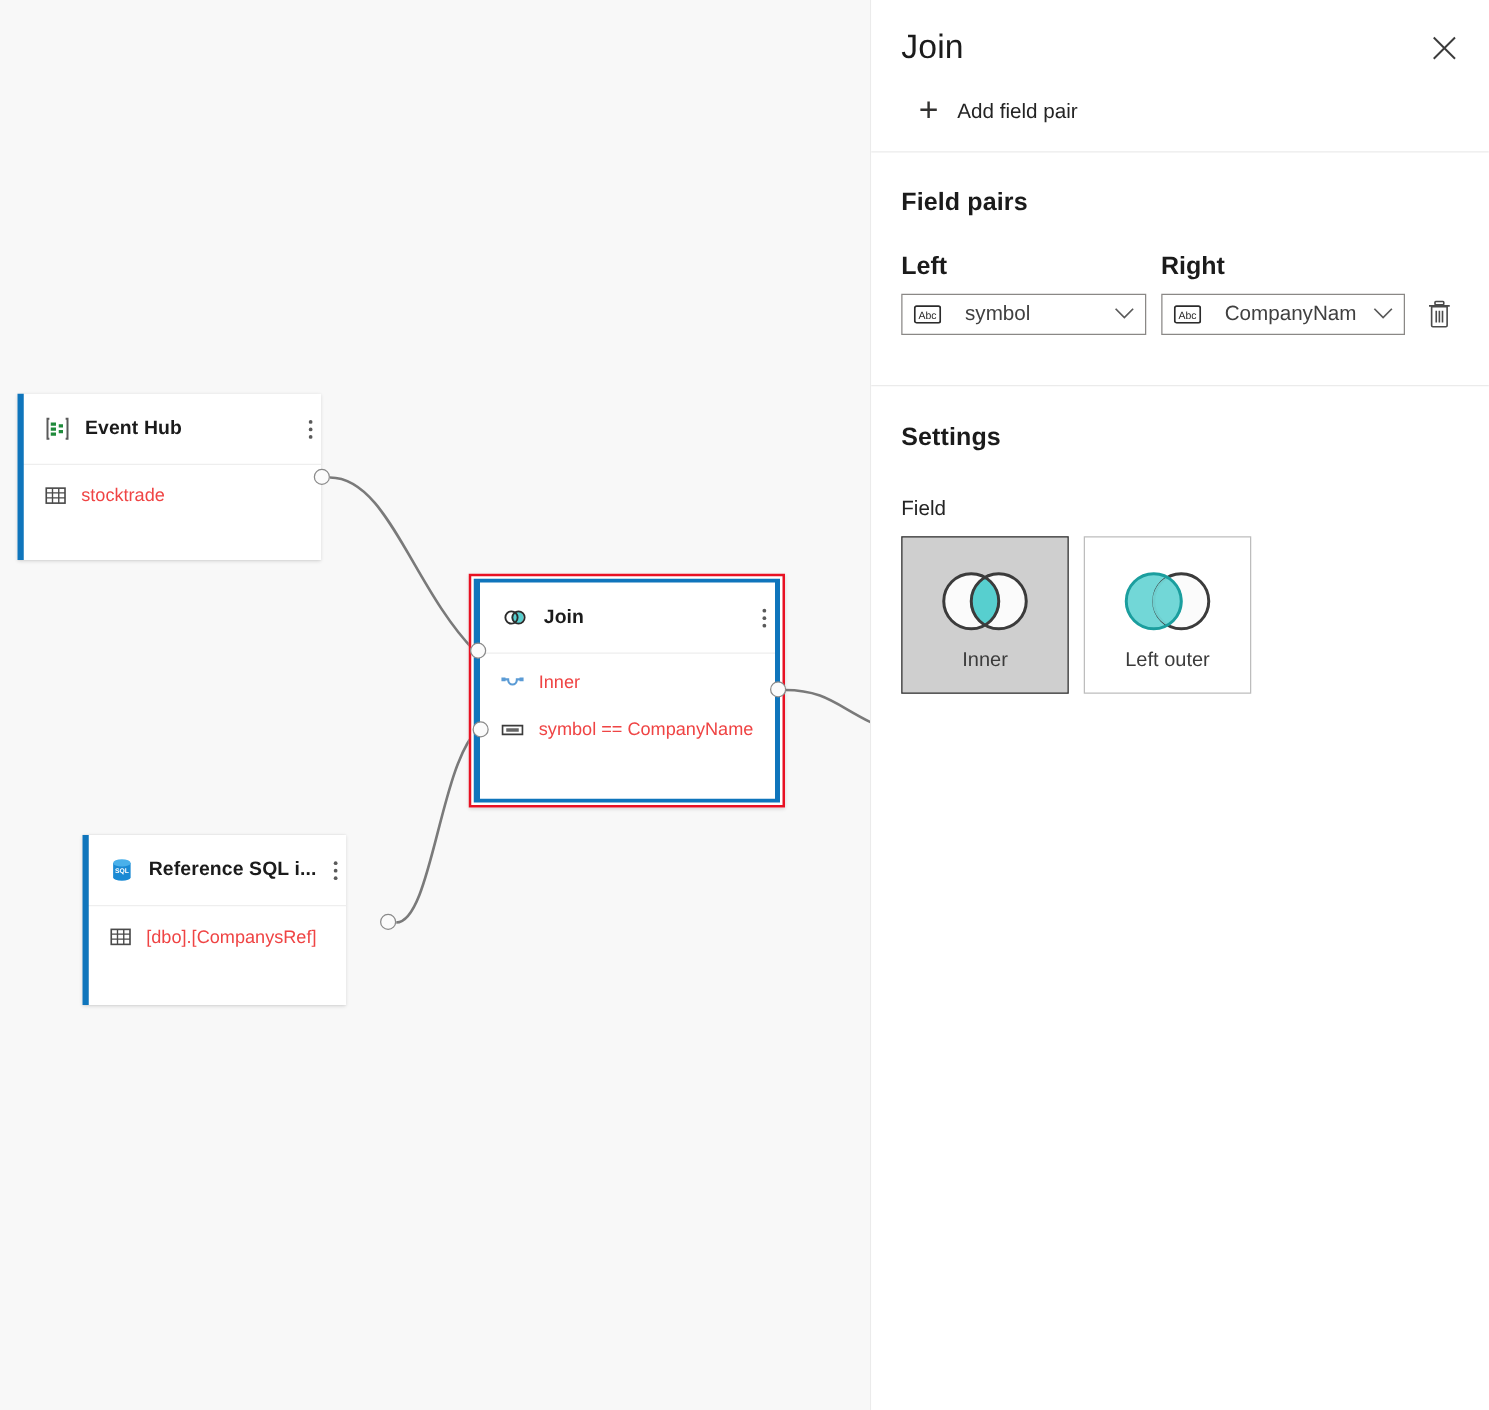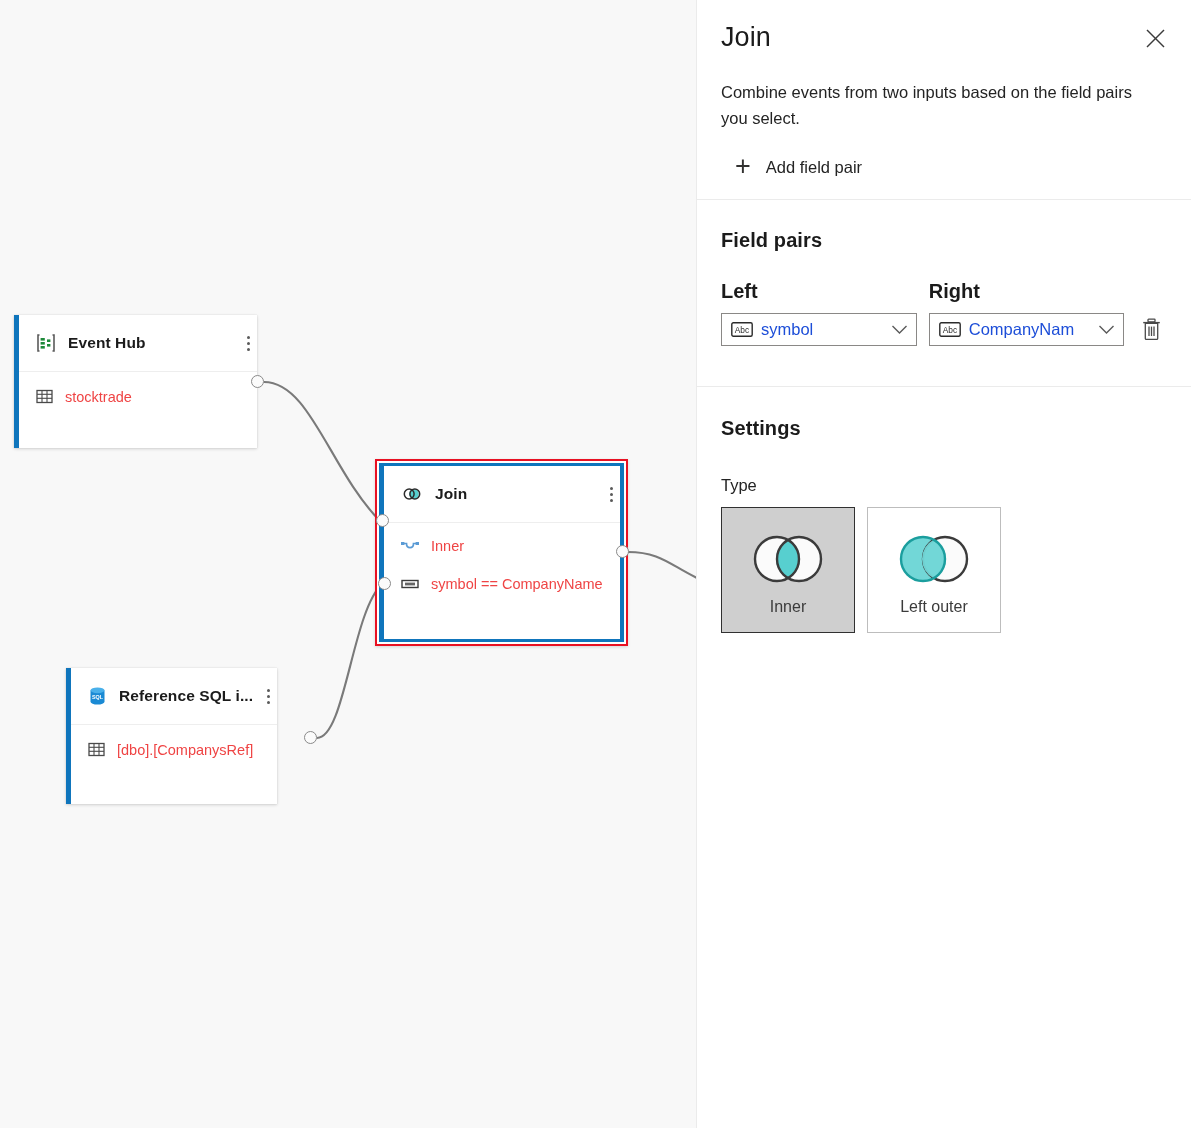--- a/index.html
+++ b/index.html
@@ -237,22 +237,22 @@
     background: #ffffff;
     display: flex;
     align-items: center;
     padding: 0 8px 0 9px;
     box-sizing: border-box;
     cursor: pointer;
     overflow: hidden;
   }
   .dropdown .dd-text {
     font-size: 16.5px;
-    color: #1d4ed8;
-    margin-left: 8px;
+    color: #404040;
+    margin-left: 19px;
     white-space: nowrap;
     overflow: hidden;
     flex: 1 1 auto;
   }
   .dropdown .chev { flex: 0 0 auto; margin-left: 4px; }
   #delete-pair-btn {
     width: 32px; height: 33px;
     display: flex;
     align-items: center;
     justify-content: center;
@@ -418,23 +418,20 @@
     <h1 id="panel-title">Join</h1>
   </div>
 
   <button id="close-btn">
     <svg width="21" height="21" viewBox="0 0 21 21">
       <line x1="2" y1="2" x2="19" y2="19" stroke="#3b3b3b" stroke-width="1.5"></line>
       <line x1="19" y1="2" x2="2" y2="19" stroke="#3b3b3b" stroke-width="1.5"></line>
     </svg>
   </button>
 
-  <div class="panel-pad">
-    <p id="panel-desc">Combine events from two inputs based on the field pairs you select.</p>
-  </div>
 
   <div class="panel-pad">
     <button id="add-field-pair">
       <span class="plus">+</span>
       <span class="txt">Add field pair</span>
     </button>
   </div>
 
   <div class="divider" style="margin-top:14px;"></div>
 
@@ -491,21 +488,21 @@
         </span>
       </button>
     </div>
   </div>
 
   <div class="divider" style="margin-top:40px;"></div>
 
   <div class="panel-pad" style="padding-top:30px;">
     <h2 class="section-head">Settings</h2>
 
-    <p class="type-label" style="margin-top:36px;">Type</p>
+    <p class="type-label" style="margin-top:36px;">Field</p>
 
     <div class="type-options">
       <div class="type-card selected">
         <span class="ico">
           <svg width="96" height="58" viewBox="0 0 96 58">
             <circle cx="37" cy="29" r="22" fill="#fbfbfb"></circle>
             <circle cx="59" cy="29" r="22" fill="#fbfbfb"></circle>
             <path d="M48 9.4 a22 22 0 0 0 0 39.2 a22 22 0 0 0 0 -39.2 z" fill="#57cfcf"></path>
             <circle cx="37" cy="29" r="22" fill="none" stroke="#3b3b3b" stroke-width="2.4"></circle>
             <circle cx="59" cy="29" r="22" fill="none" stroke="#3b3b3b" stroke-width="2.4"></circle>

